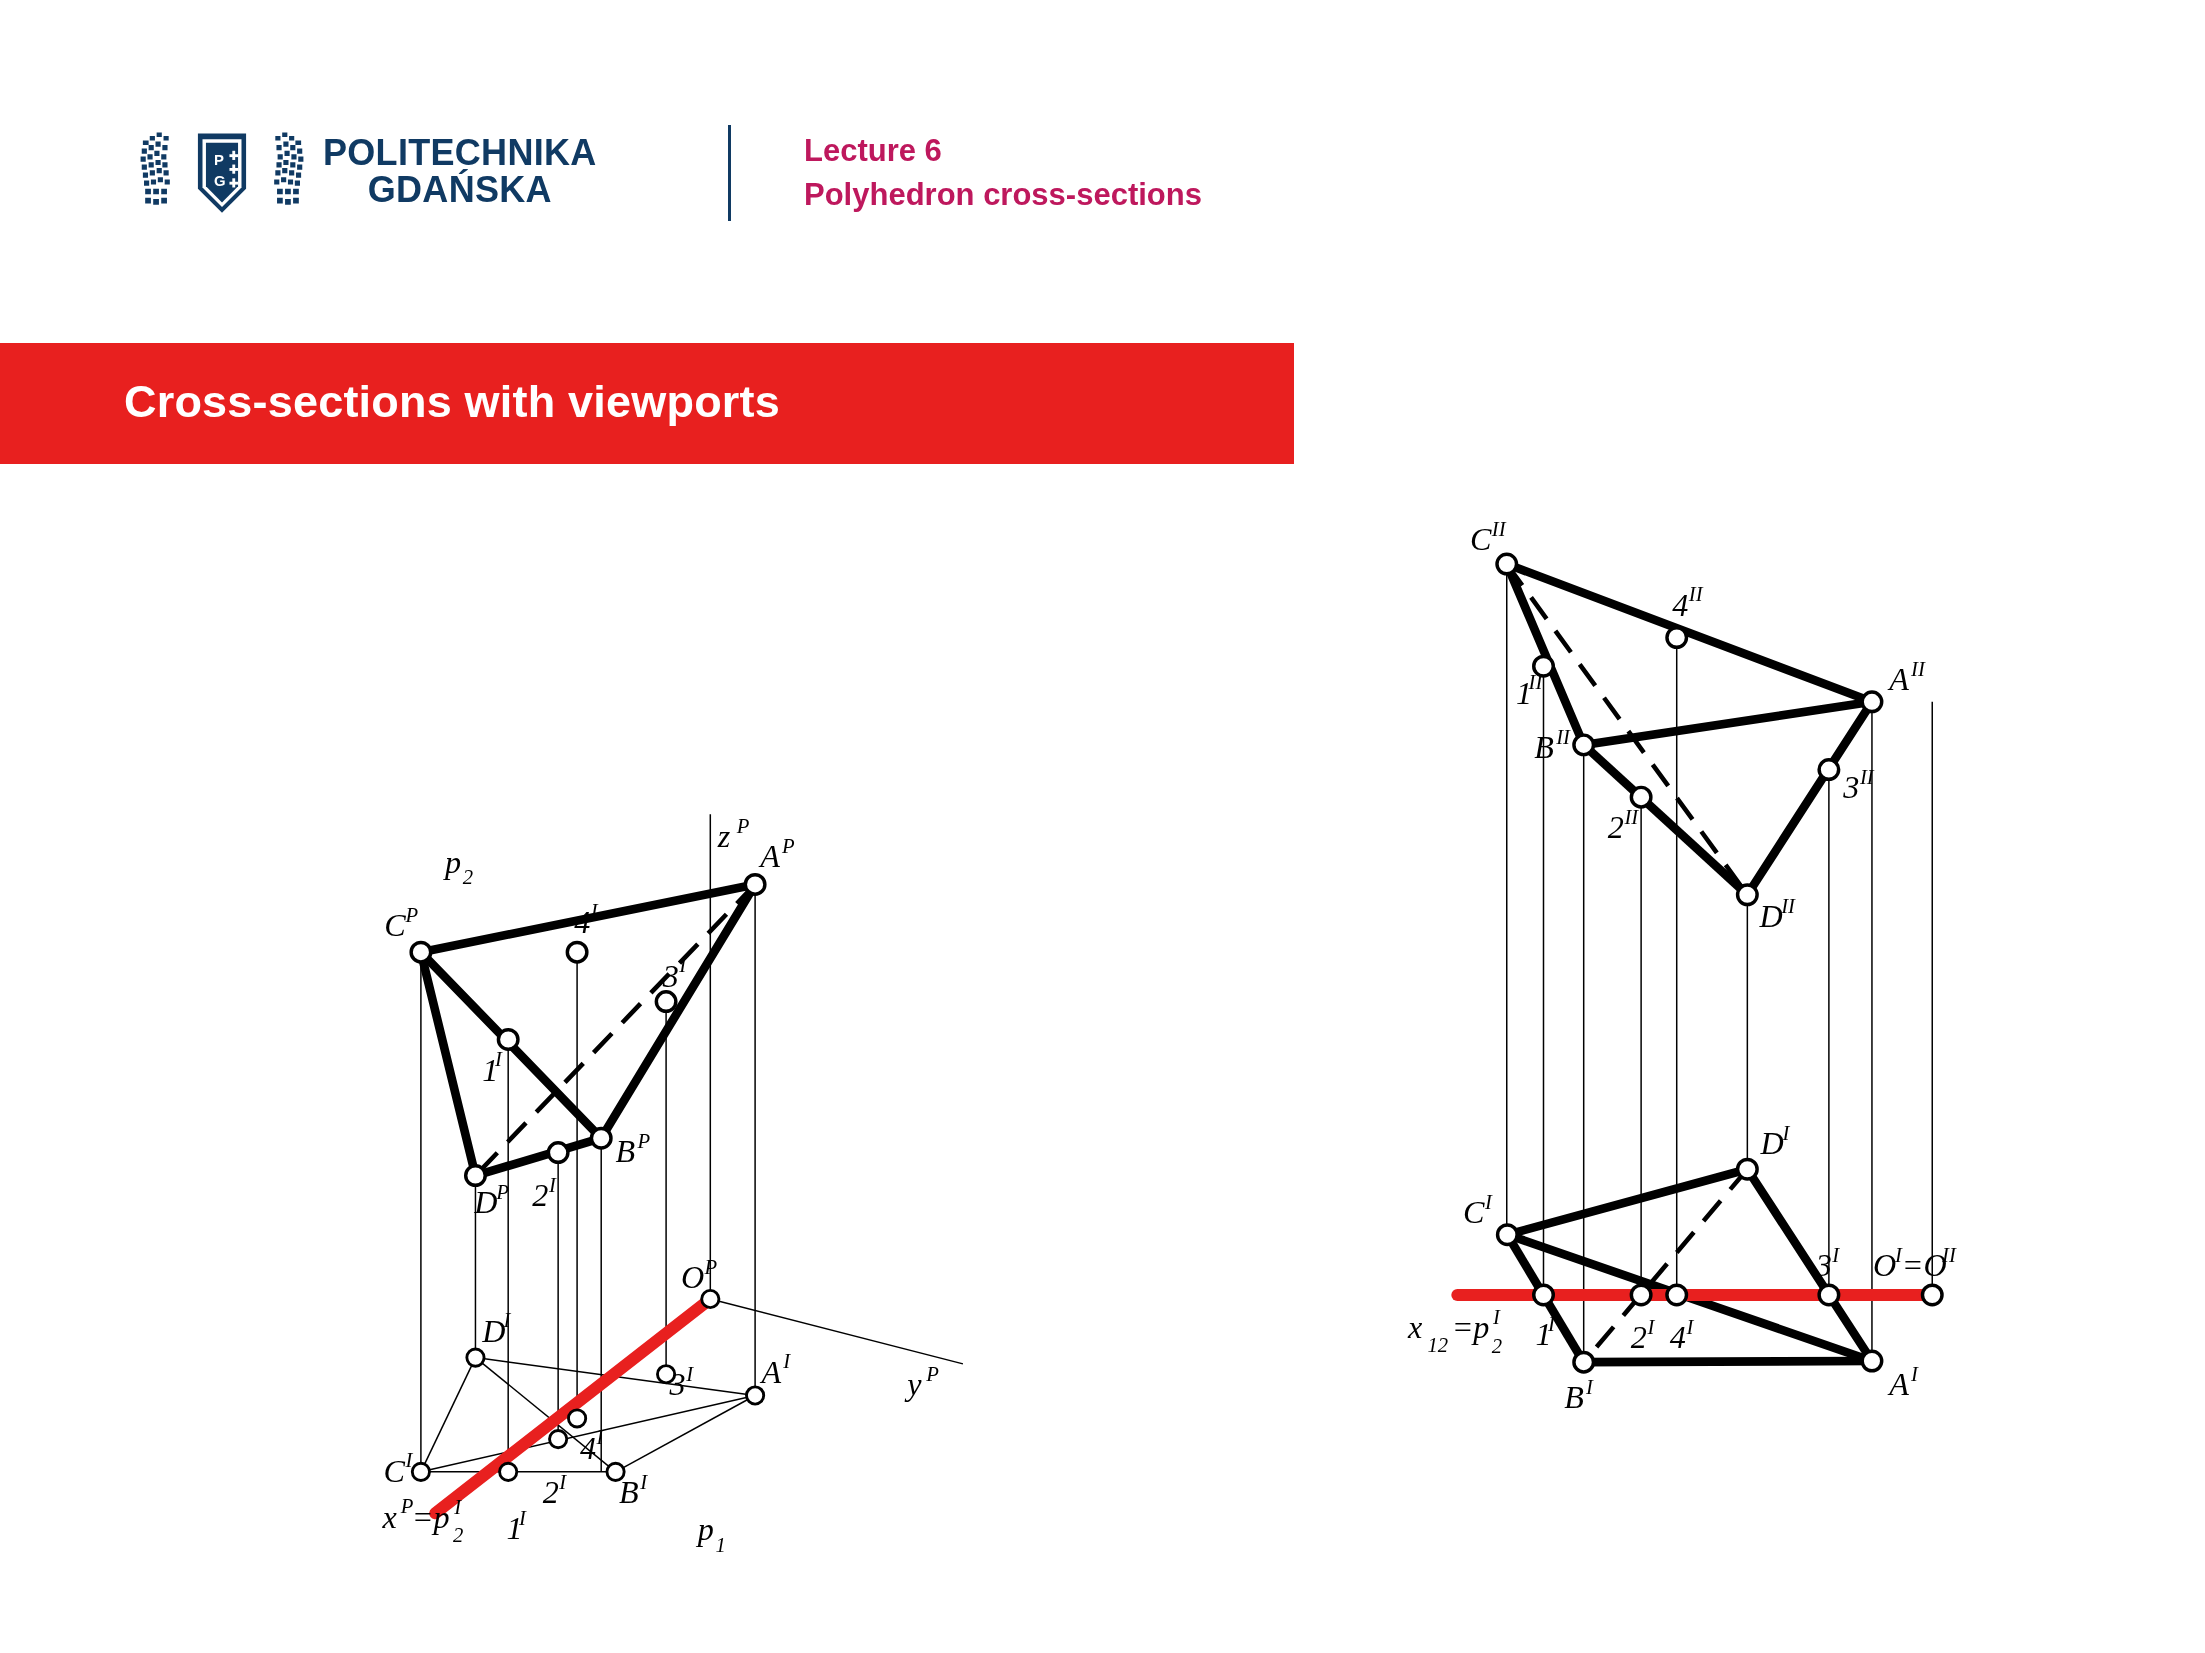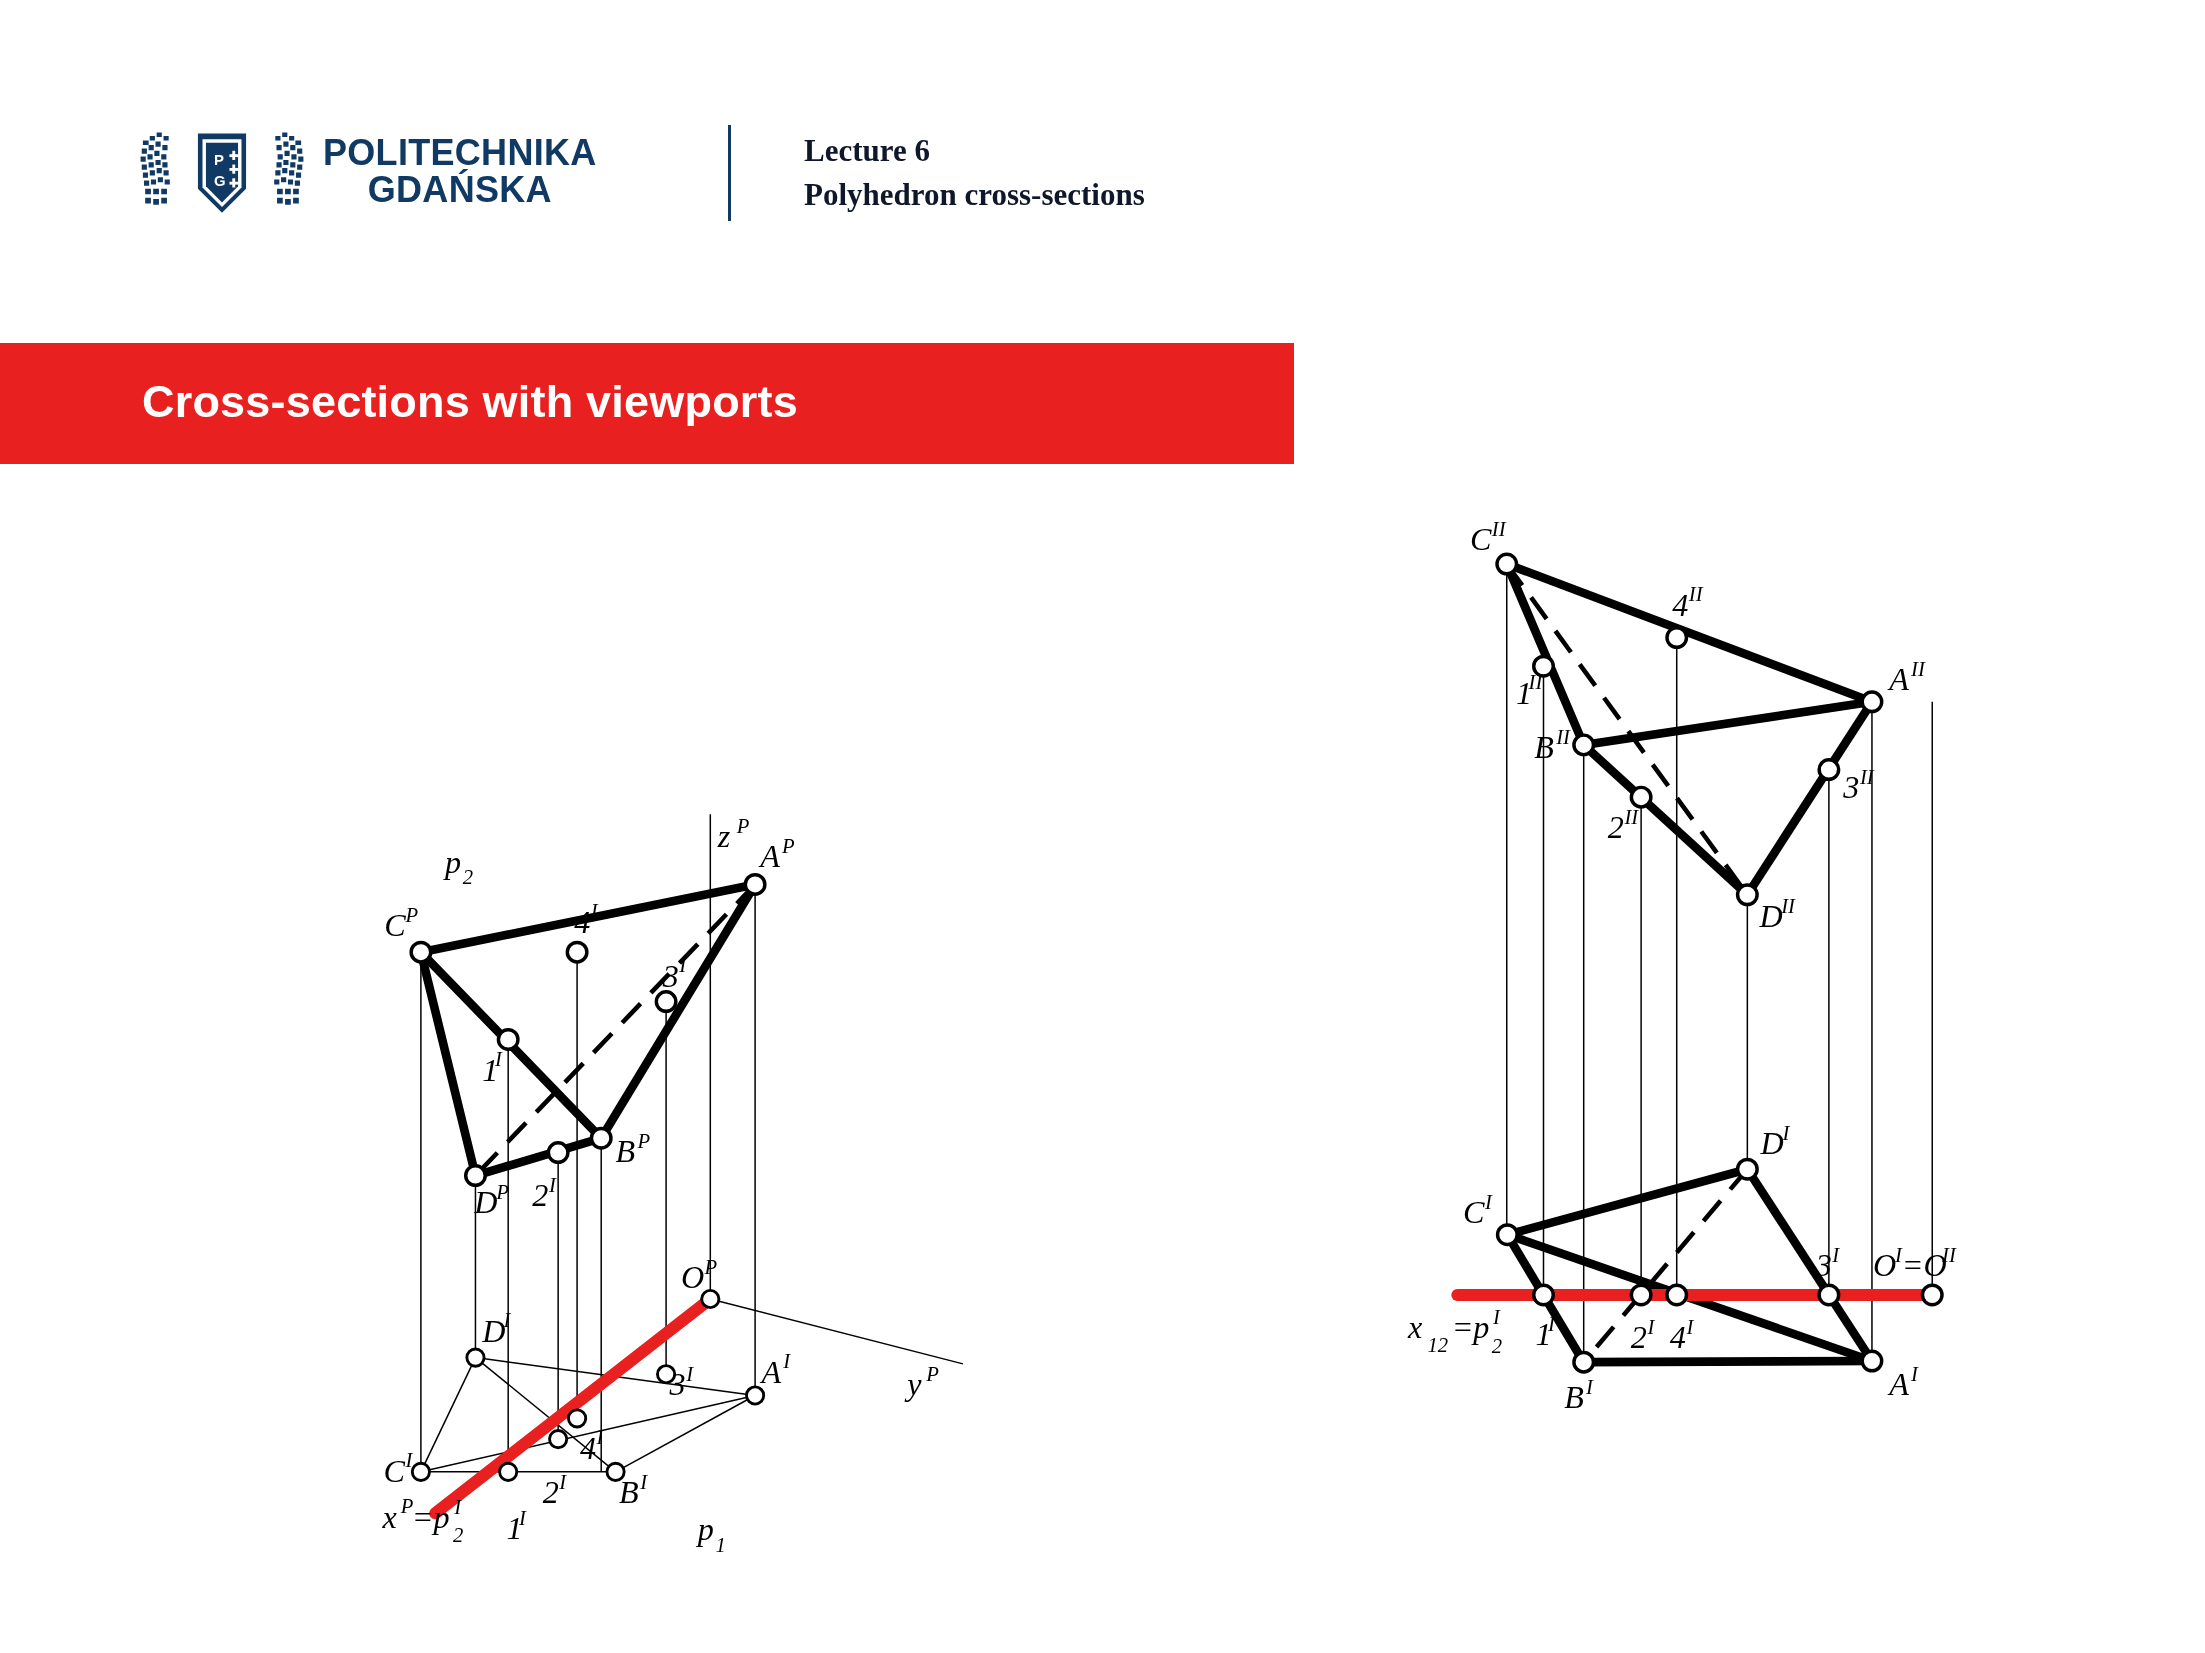--- a/index.html
+++ b/index.html
@@ -6,26 +6,26 @@
   body{width:2205px;height:1654px;position:relative;overflow:hidden;
        font-family:"Liberation Sans",sans-serif;}
 
   
   #header{position:absolute;left:0;top:0;width:2205px;height:299px;}
   #logo-block{position:absolute;left:136px;top:123px;display:flex;align-items:center;}
   #crest{width:172px;height:98px;}
   #uni-name{margin-left:15px;color:#103a63;font-weight:bold;font-size:36px;
             line-height:1.02;letter-spacing:0.3px;text-align:center;}
   #hdr-divider{position:absolute;left:728px;top:125px;width:3.4px;height:96px;background:#103a63;}
-  #lecture-block{position:absolute;left:804px;top:129px;color:#0f172a;
-                 font-weight:bold;font-size:31px;line-height:1.42;font-family:Liberation Serif, serif;}
+  #lecture-block{position:absolute;left:804px;top:129px;color:#be185d;
+                 font-weight:bold;font-size:31px;line-height:1.42;}
 
   
   #title-banner{position:absolute;left:0;top:343px;width:1294px;height:121px;background:#e8201f;}
-  #title-text{position:absolute;left:142px;top:376px;color:#ffffff;font-weight:bold;
+  #title-text{position:absolute;left:124px;top:376px;color:#ffffff;font-weight:bold;
               font-size:45px;letter-spacing:0.2px;}
 
   
   #drawing{position:absolute;left:0;top:0;width:2205px;height:1654px;}
   svg{display:block;}
 
   .thinline{stroke:#000;stroke-width:2.6;fill:none;}
   .thickline{stroke:#000;stroke-width:15;fill:none;stroke-linecap:round;}
   .dashline{stroke:#000;stroke-width:8;fill:none;stroke-dasharray:46 26;stroke-linecap:butt;}
   .redline{stroke:#e8201f;stroke-width:21;fill:none;stroke-linecap:round;}

